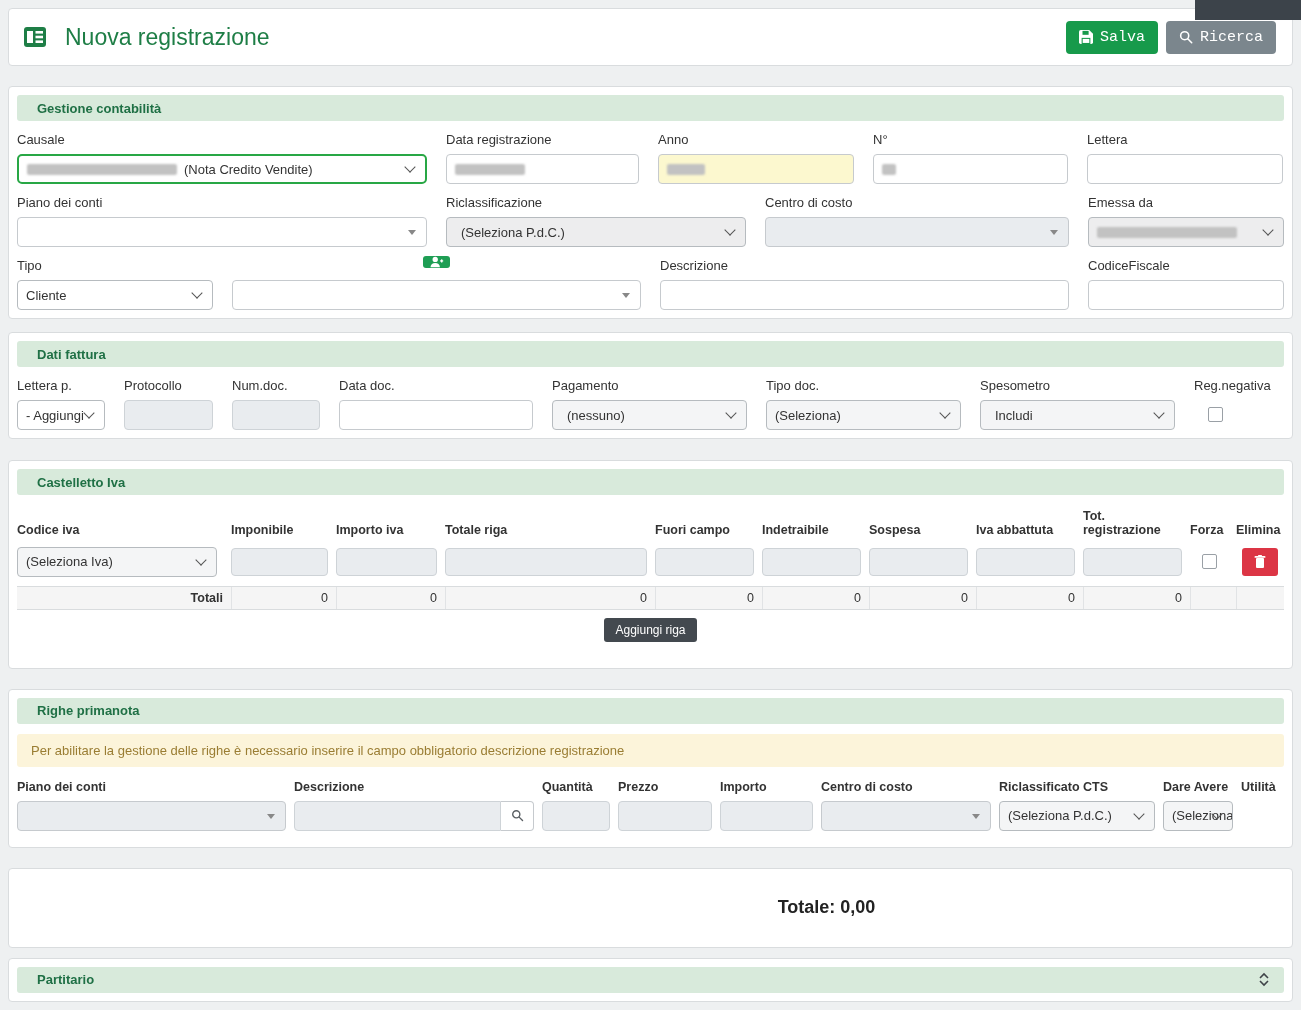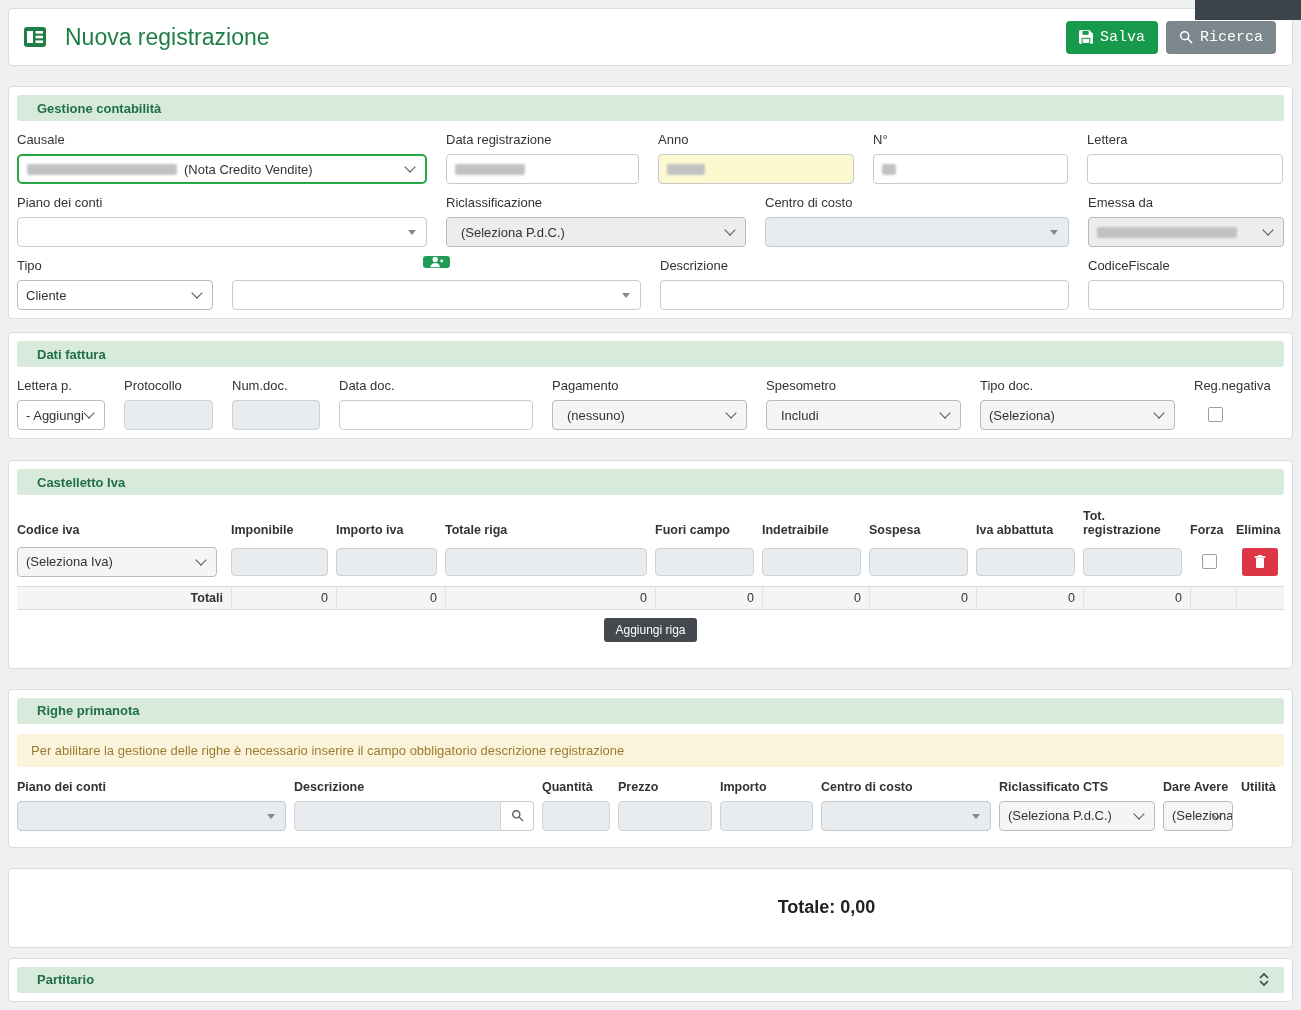--- a/index.html
+++ b/index.html
@@ -240,29 +240,29 @@
       <span class="lbl">Data doc.</span>
       <div class="inputbox"></div>
     </div>
     <div class="field" style="width:195px">
       <span class="lbl">Pagamento</span>
       <div class="sel" style="padding-left:14px">
         <span>(nessuno)</span>
       </div>
     </div>
     <div class="field" style="width:195px">
+      <span class="lbl">Tipo doc.</span>
+      <div class="sel">
+        <span>(Seleziona)</span>
+      </div>
+    </div>
+    <div class="field" style="width:195px">
       <span class="lbl">Spesometro</span>
       <div class="sel" style="padding-left:14px">
         <span>Includi</span>
-      </div>
-    </div>
-    <div class="field" style="width:195px">
-      <span class="lbl">Tipo doc.</span>
-      <div class="sel">
-        <span>(Seleziona)</span>
       </div>
     </div>
     <div class="field" style="width:89px">
       <span class="lbl">Reg.negativa</span>
       <div class="checkbox" style="margin:7px 0 0 14px"></div>
     </div>
   </div>
 </div>
 
 <div class="card" id="sec-iva">

